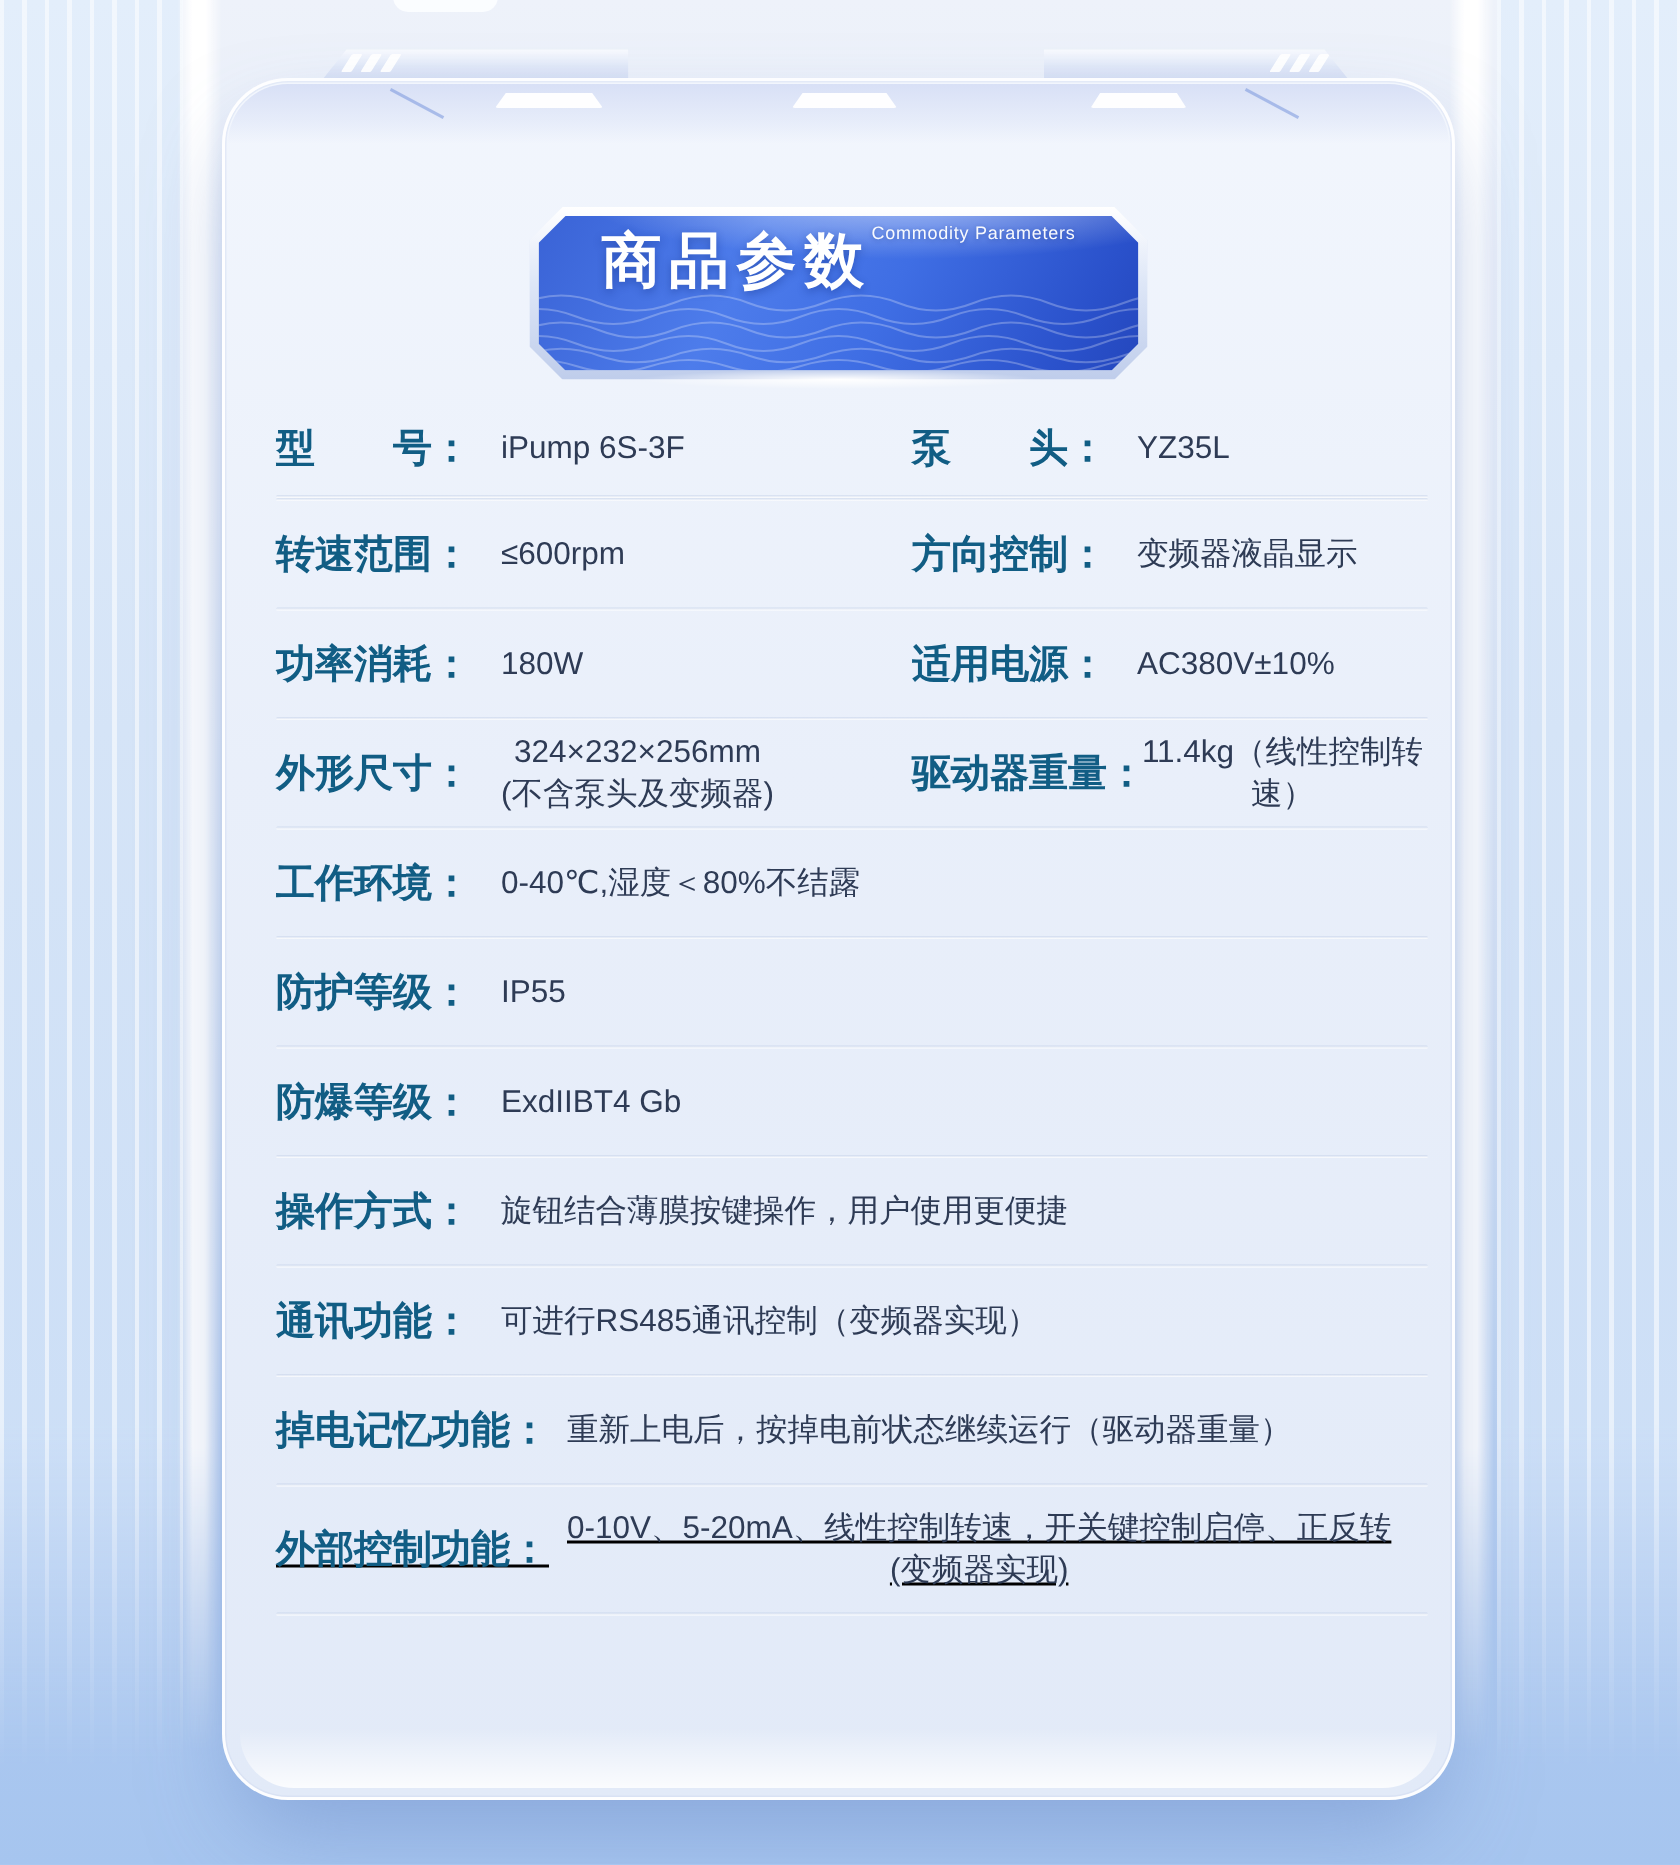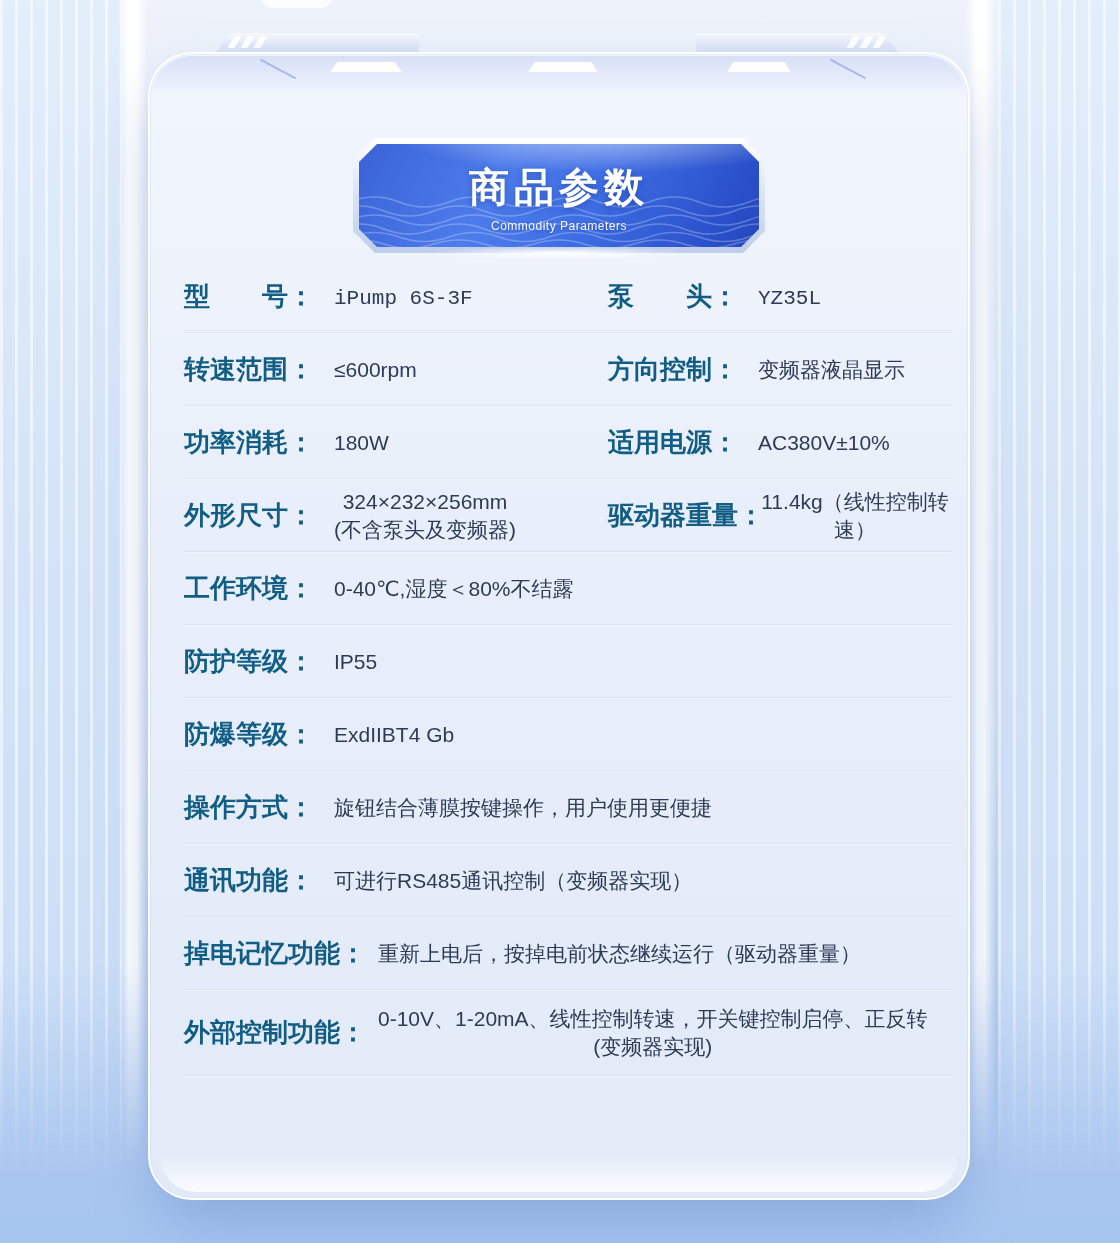--- a/index.html
+++ b/index.html
@@ -86,42 +86,42 @@
     background:linear-gradient(180deg,#ffffff 0%,#dde6f7 45%,#bfcdeb 100%);
     clip-path:polygon(22px 0,calc(100% - 22px) 0,100% 22px,100% calc(100% - 22px),calc(100% - 22px) 100%,22px 100%,0 calc(100% - 22px),0 22px);
     filter:drop-shadow(0 10px 18px rgba(50,90,190,.35));
   }
   .banner-inner{
     position:absolute; left:6px; top:6px; right:6px; bottom:6px;
     clip-path:polygon(18px 0,calc(100% - 18px) 0,100% 18px,100% calc(100% - 18px),calc(100% - 18px) 100%,18px 100%,0 calc(100% - 18px),0 18px);
     background:
       radial-gradient(130% 95% at 62% -12%, rgba(255,255,255,.55) 0%, rgba(255,255,255,0) 42%),
       linear-gradient(118deg,#3a63d6 0%,#4d7ceb 34%,#3f6ee4 58%,#2a51cb 88%,#2447bd 100%);
-    display:flex; flex-direction:column; align-items:center; justify-content:center;
+    display:flex; flex-direction:row; align-items:flex-start; justify-content:center;
   }
   .banner-inner svg{ position:absolute; left:0; top:0; width:100%; height:100%; }
   .banner-title{
     position:relative; z-index:2; color:#ffffff; font-size:40px; font-weight:800;
     letter-spacing:5px; text-shadow:0 2px 6px rgba(20,50,140,.45); margin-top:2px;
   }
   .banner-subtitle{
     position:relative; z-index:2; color:rgba(255,255,255,.96); font-size:12px;
     letter-spacing:.5px; margin-top:4px; text-shadow:0 1px 3px rgba(20,50,140,.4);
   }
   .flare{
     position:absolute; left:50%; top:190px; transform:translateX(-50%);
     width:380px; height:18px; z-index:3;
     background:radial-gradient(50% 50% at 50% 50%, rgba(255,255,255,1) 0%, rgba(255,255,255,0) 70%);
   }
 
   
   .spec-table{ position:absolute; left:34px; top:214px; width:768px; }
   .row{ display:flex; align-items:center; min-height:71px; }
-  .row.row-first{ min-height:62px;font-family:Liberation Mono, monospace; }
-  .row.row-last{ min-height:84px; }
+  .row.row-first{ min-height:62px; }
+  .row.row-last{ min-height:84px;text-decoration:underline; }
   .cell{ display:flex; align-items:center; gap:12px; }
   .cell.cell-left{ flex:0 0 396px; }
   .cell.cell-right{ flex:1 1 auto;margin-left:28px; }
   .cell.cell-full{ flex:1 1 auto; }
   .p-label{
     font-size:26px; font-weight:700; color:#115d84; min-width:138px;
     line-height:1.2; white-space:nowrap;
   }
   .p-value{ font-size:21px; color:#2e3b55; line-height:1.32; white-space:pre-line;text-align:center; }
   .divider{
@@ -281,21 +281,21 @@
         <div class="cell cell-full">
           <span class="p-label">掉电记忆功能：</span>
           <span class="p-value">重新上电后，按掉电前状态继续运行（驱动器重量）</span>
         </div>
       </div>
       <div class="divider"></div>
 
       <div class="row row-last">
         <div class="cell cell-full">
           <span class="p-label">外部控制功能：</span>
-          <span class="p-value">0-10V、1-20mA、线性控制转速，开关键控制启停、正反转
+          <span class="p-value">0-10V、5-20mA、线性控制转速，开关键控制启停、正反转
 (变频器实现)</span>
         </div>
       </div>
       <div class="divider"></div>
 
     </div>
 
     <div class="card-bottom-sheen"></div>
   </div>
 

